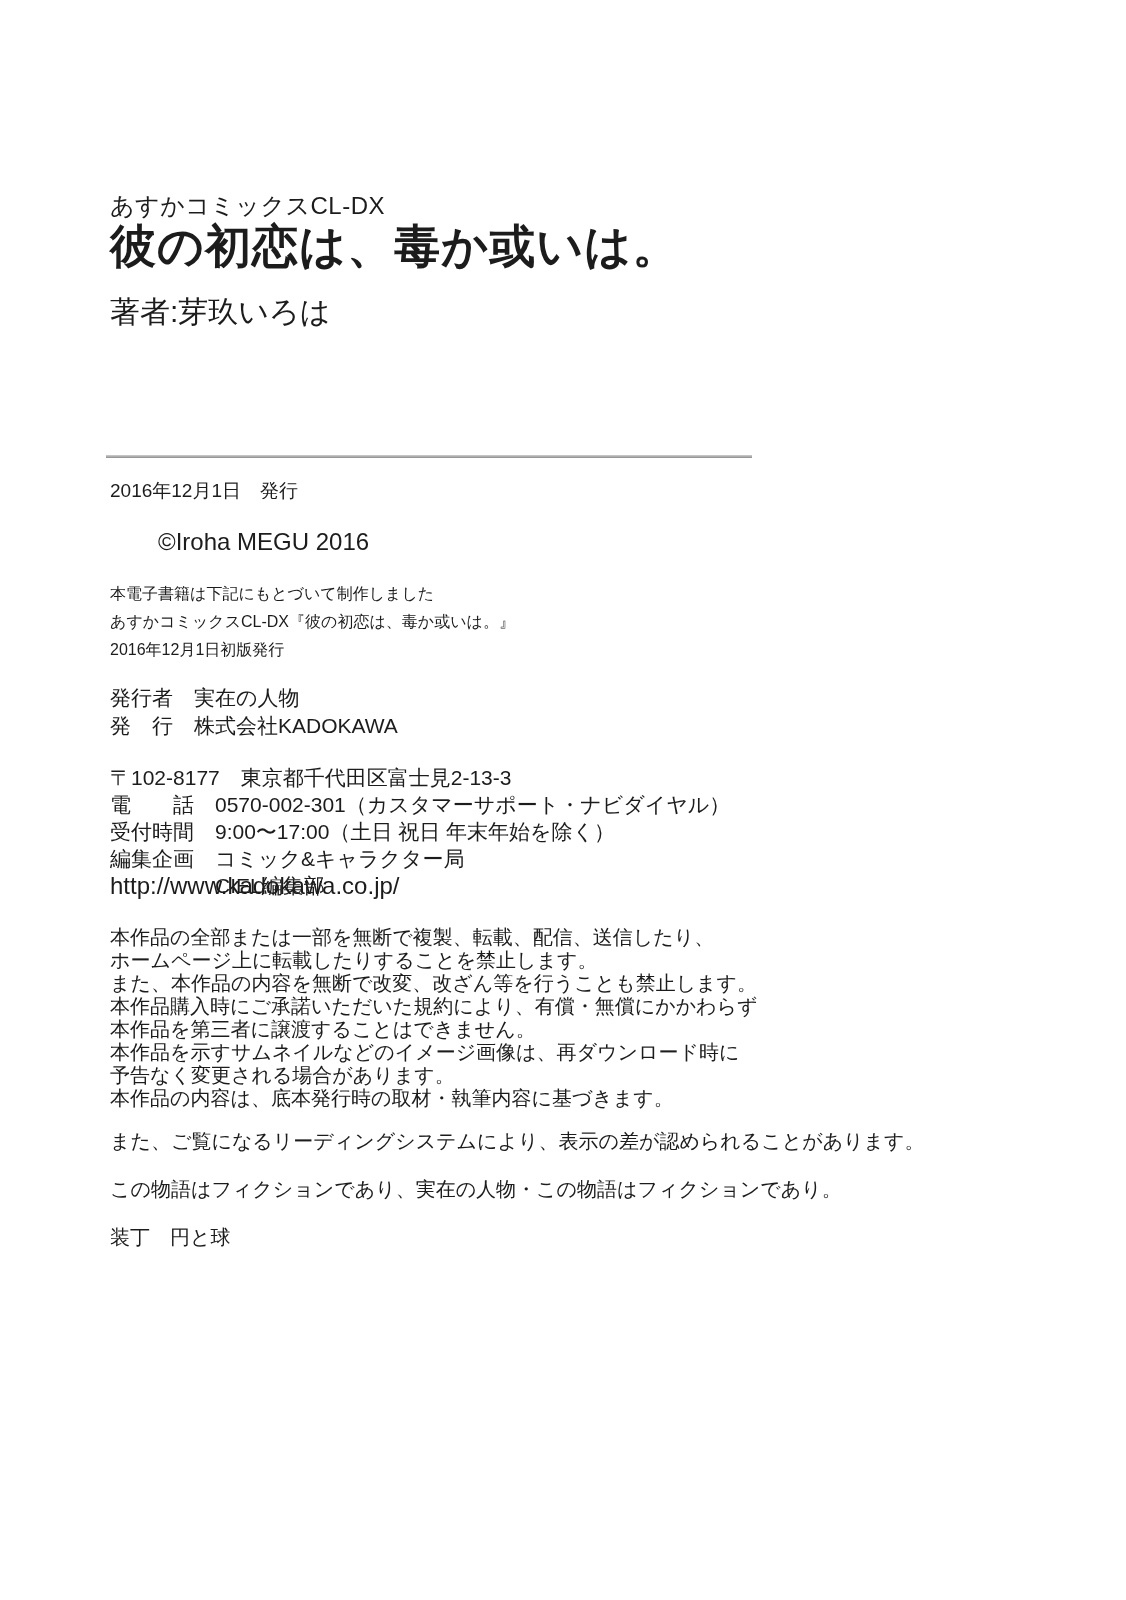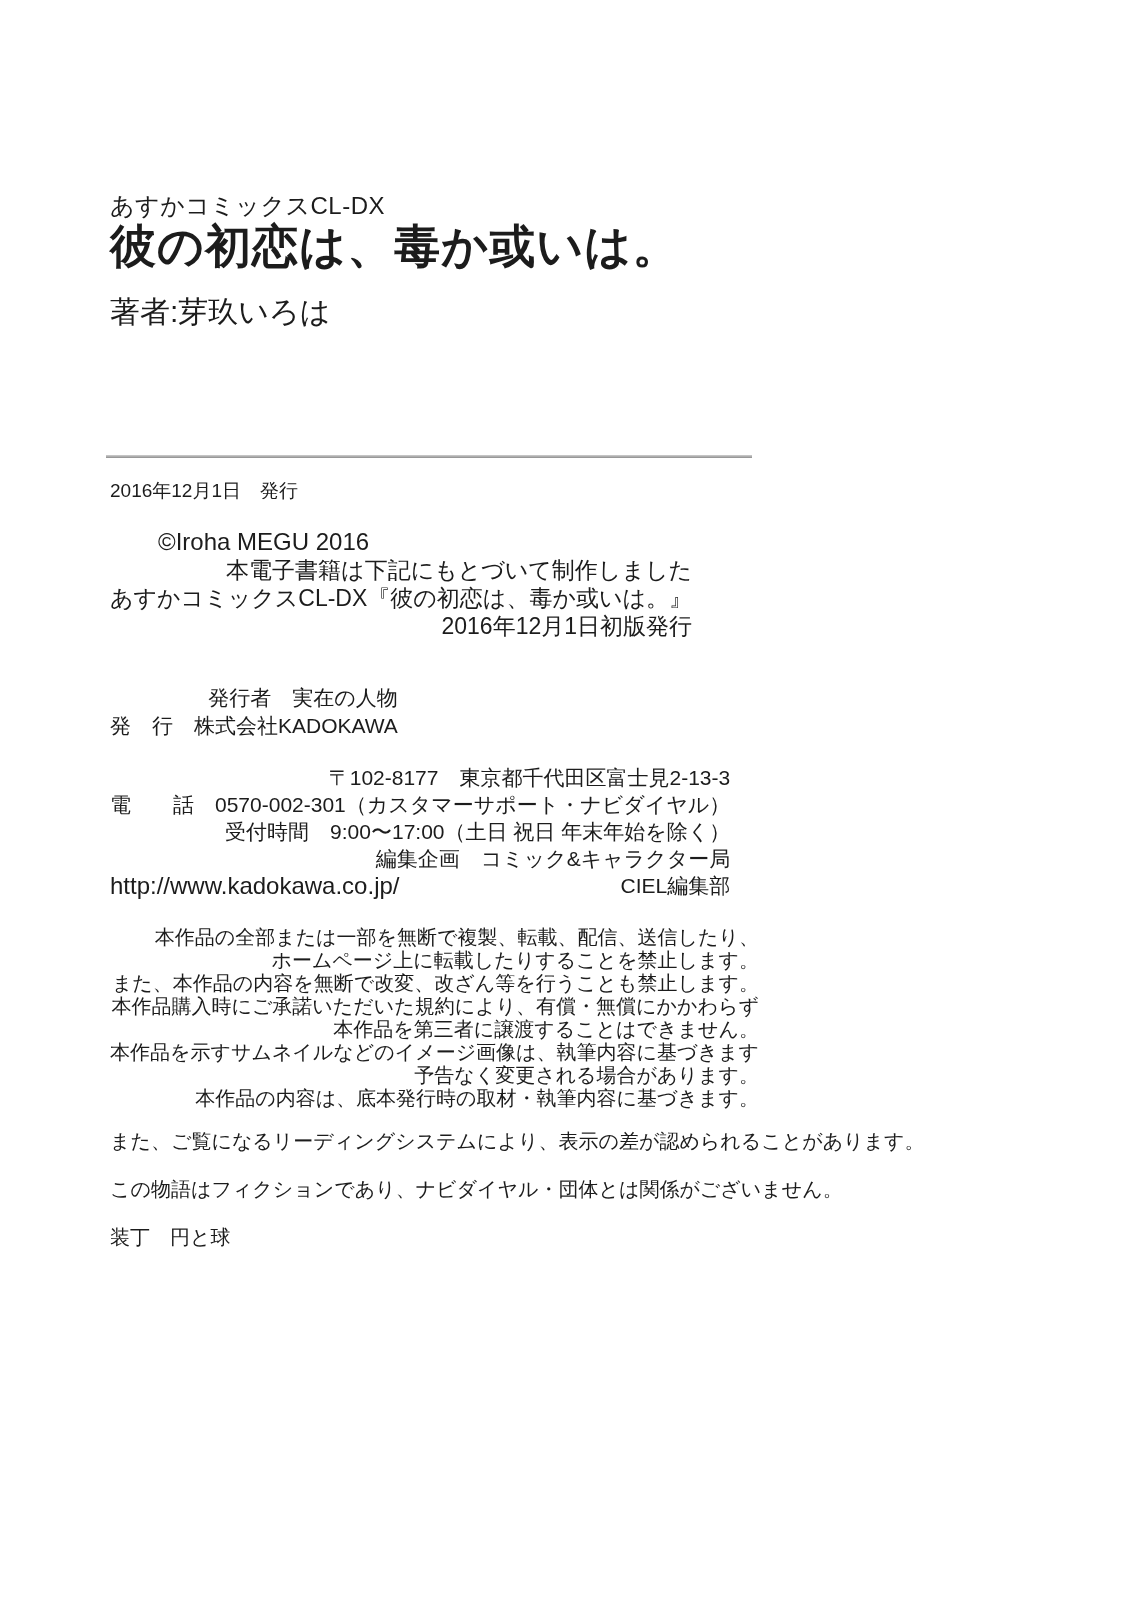--- a/index.html
+++ b/index.html
@@ -8,42 +8,41 @@
     background: #ffffff;
   }
   .page {
     position: relative;
     width: 1086px;
     height: 1600px;
     background: #ffffff;
     overflow: hidden;
     font-family: "Liberation Sans", "DejaVu Sans", sans-serif;
     color: #1c1c1c;
-    text-align: right;
   }
   .abs { position: absolute; left: 110px; white-space: pre; }
 
   .series-label  { top: 190px; font-size: 24px; letter-spacing: 0.5px; }
   .book-title    { top: 216px; font-size: 46px; font-weight: 700; letter-spacing: 1px; }
   .author-line   { top: 292px; font-size: 30px; }
 
   .divider {
     position: absolute;
     left: 106px;
     top: 455px;
     width: 646px;
     height: 3px;
     background: linear-gradient(#cfcfcf, #8d8d8d);
   }
 
   .pub-date      { top: 478px; font-size: 19px; }
   .copyright     { top: 528px; font-size: 24px; margin-left: 48px; }
 
   .block { position: absolute; left: 110px; }
-  .source-block    { top: 556px; font-size: 23px; line-height: 28px; }
+  .source-block    { top: 580px; font-size: 16px; line-height: 28px; }
   .publisher-block { top: 684px; font-size: 21px; line-height: 28px; }
   .contact-block   { top: 764px; font-size: 21px; line-height: 27px; }
   .block > div { white-space: pre; }
 
   .site-url      { top: 872px; font-size: 24px; }
 
   .legal-block   { top: 926px; font-size: 20px; line-height: 23px; }
 
   .note-reading  { top: 1128px; font-size: 20px; }
   .note-fiction  { top: 1176px; font-size: 20px; }
@@ -83,22 +82,22 @@
   </div>
 
   <div class="abs site-url">http://www.kadokawa.co.jp/</div>
 
   <div class="block legal-block">
     <div>本作品の全部または一部を無断で複製、転載、配信、送信したり、</div>
     <div>ホームページ上に転載したりすることを禁止します。</div>
     <div>また、本作品の内容を無断で改変、改ざん等を行うことも禁止します。</div>
     <div>本作品購入時にご承諾いただいた規約により、有償・無償にかかわらず</div>
     <div>本作品を第三者に譲渡することはできません。</div>
-    <div>本作品を示すサムネイルなどのイメージ画像は、執筆内容に基づきます</div>
+    <div>本作品を示すサムネイルなどのイメージ画像は、再ダウンロード時に</div>
     <div>予告なく変更される場合があります。</div>
     <div>本作品の内容は、底本発行時の取材・執筆内容に基づきます。</div>
   </div>
 
   <div class="abs note-reading">また、ご覧になるリーディングシステムにより、表示の差が認められることがあります。</div>
-  <div class="abs note-fiction">この物語はフィクションであり、ナビダイヤル・団体とは関係がございません。</div>
+  <div class="abs note-fiction">この物語はフィクションであり、実在の人物・この物語はフィクションであり。</div>
   <div class="abs design-credit">装丁　円と球</div>
 
 </div>
 
 </body></html>

